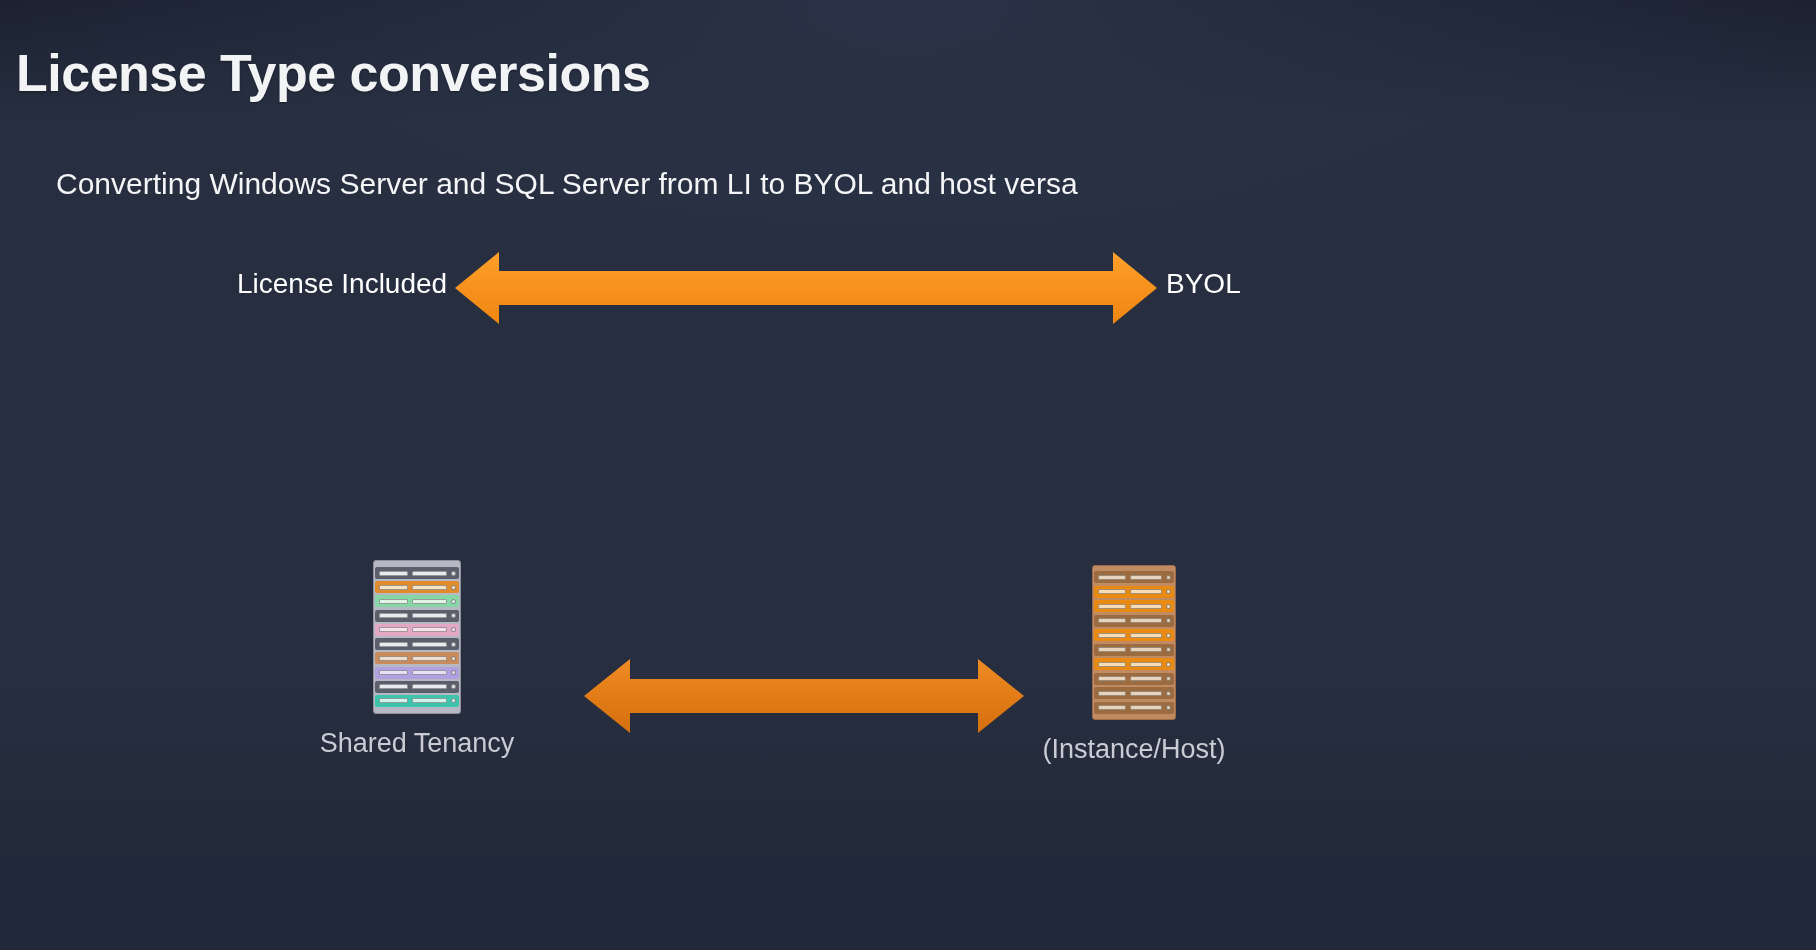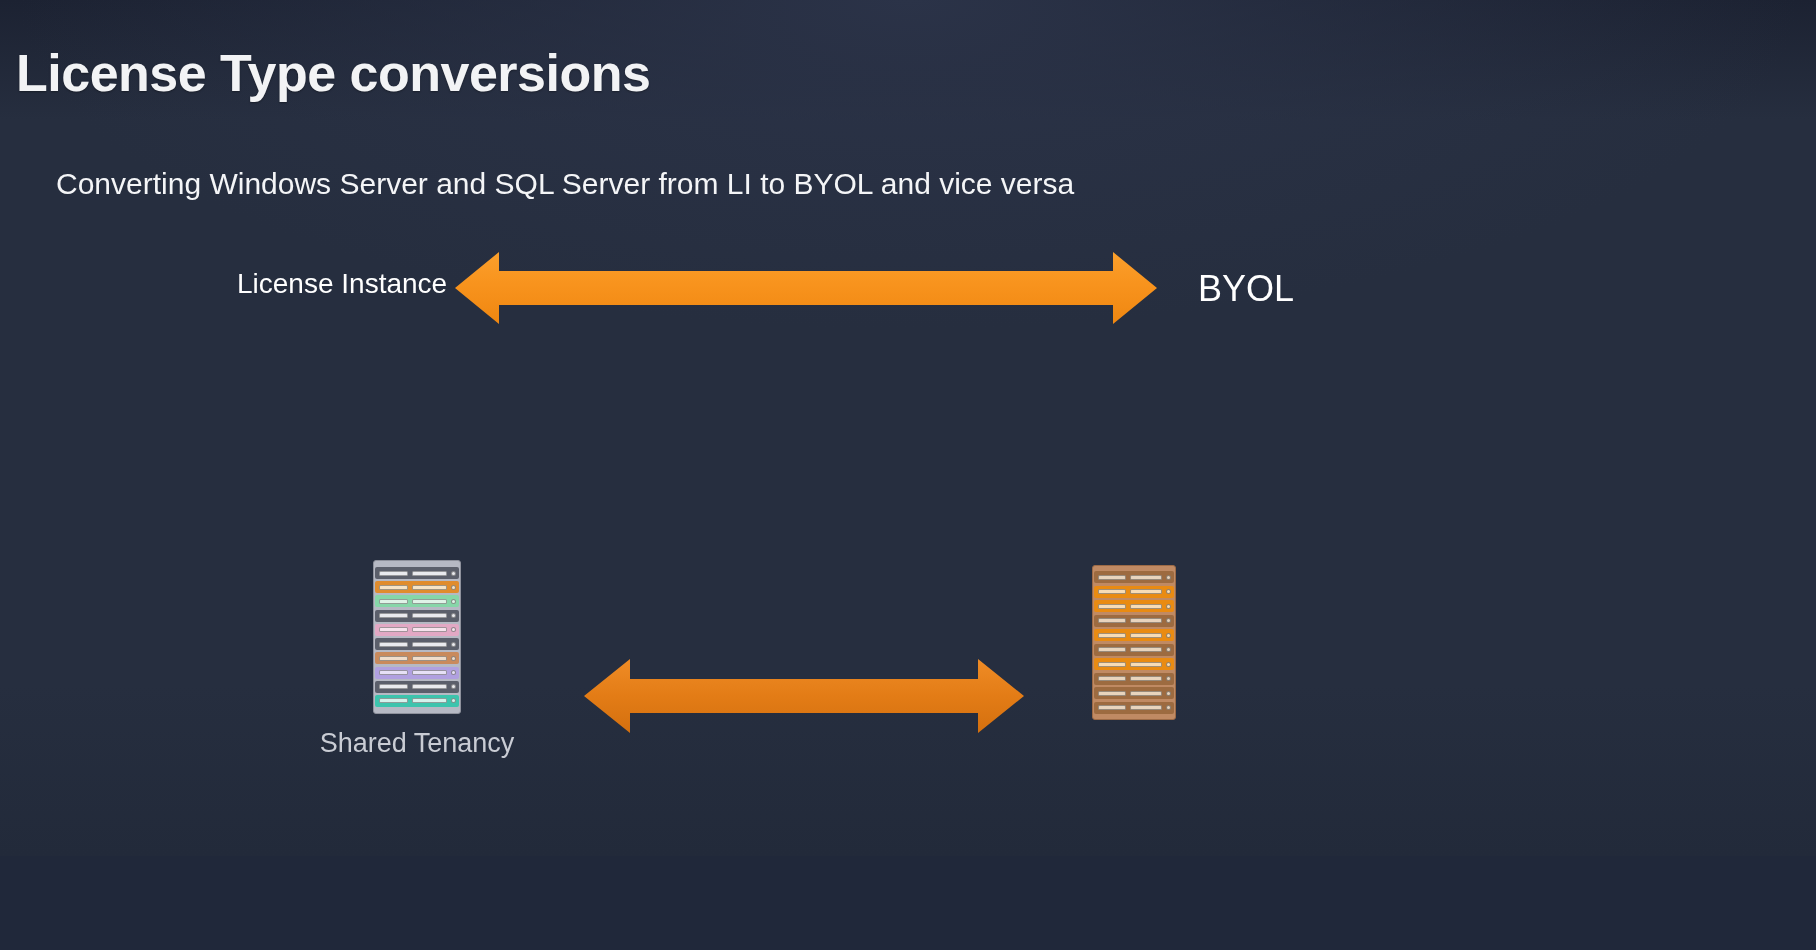--- a/index.html
+++ b/index.html
@@ -60,24 +60,23 @@
     left: 237px;
     top: 16px;
     font-size: 28px;
     color: #ffffff;
     white-space: nowrap;
   }
   #label-byol {
     position: absolute;
     left: 1166px;
     top: 16px;
-    font-size: 36px;
+    font-size: 28px;
     color: #ffffff;
     white-space: nowrap;
-    margin-left: 32px;
   }
   #arrow-li-byol {
     position: absolute;
     left: 455px;
     top: 0px;
     width: 702px;
     height: 72px;
   }
 
   
@@ -175,24 +174,24 @@
     line-height: 1;
   }
 </style>
 </head>
 <body>
 
 <div id="slide">
 
   <h1 id="title">License Type conversions</h1>
 
-  <div id="heading-1" class="section-heading">Converting Windows Server and SQL Server from LI to BYOL and vice versa</div>
+  <div id="heading-1" class="section-heading">Converting Windows Server and SQL Server from LI to BYOL and host versa</div>
 
   <div id="row1">
-    <div id="label-license-included">License Instance</div>
+    <div id="label-license-included">License Included</div>
 
     <svg id="arrow-li-byol" viewBox="0 0 702 72" preserveAspectRatio="none">
       <defs>
         <linearGradient id="gradBright" x1="0" y1="0" x2="0" y2="1">
           <stop offset="0%" stop-color="#fba02c"></stop>
           <stop offset="45%" stop-color="#f8931d"></stop>
           <stop offset="100%" stop-color="#ef8711"></stop>
         </linearGradient>
       </defs>
       <polygon fill="url(#gradBright)" points="0,36 44,0 44,19 658,19 658,0 702,36 658,72 658,53 44,53 44,72"></polygon>
@@ -320,18 +319,19 @@
             <div class="bar b2" style="background: rgb(232, 212, 189);"></div>
             <div class="dot" style="background: rgb(232, 212, 189);"></div>
           </div>
           <div class="slot" style="background: rgb(157, 107, 64);">
             <div class="bar b1" style="background: rgb(232, 212, 189);"></div>
             <div class="bar b2" style="background: rgb(232, 212, 189);"></div>
             <div class="dot" style="background: rgb(232, 212, 189);"></div>
           </div>
         </div>
       <div class="rack-label">
+        <div>(Instance/Host)</div>
       </div>
     </div>
   </div>
 
   <div id="aws-logo">aws</div>
 </div>
 
 </body></html>

